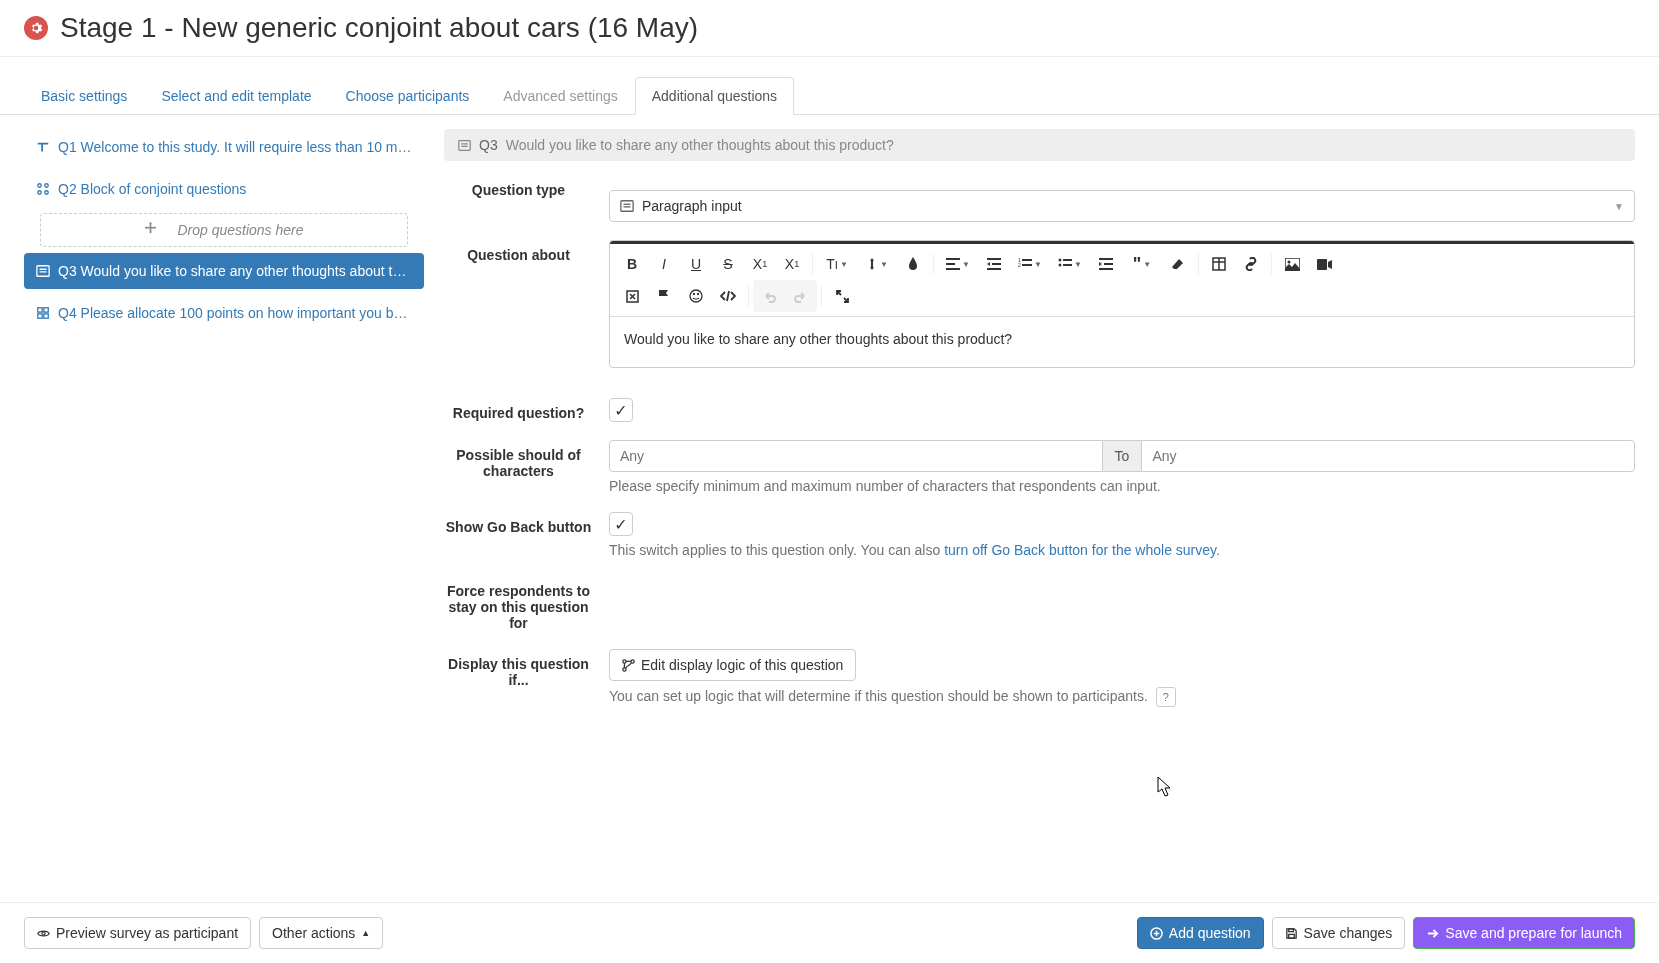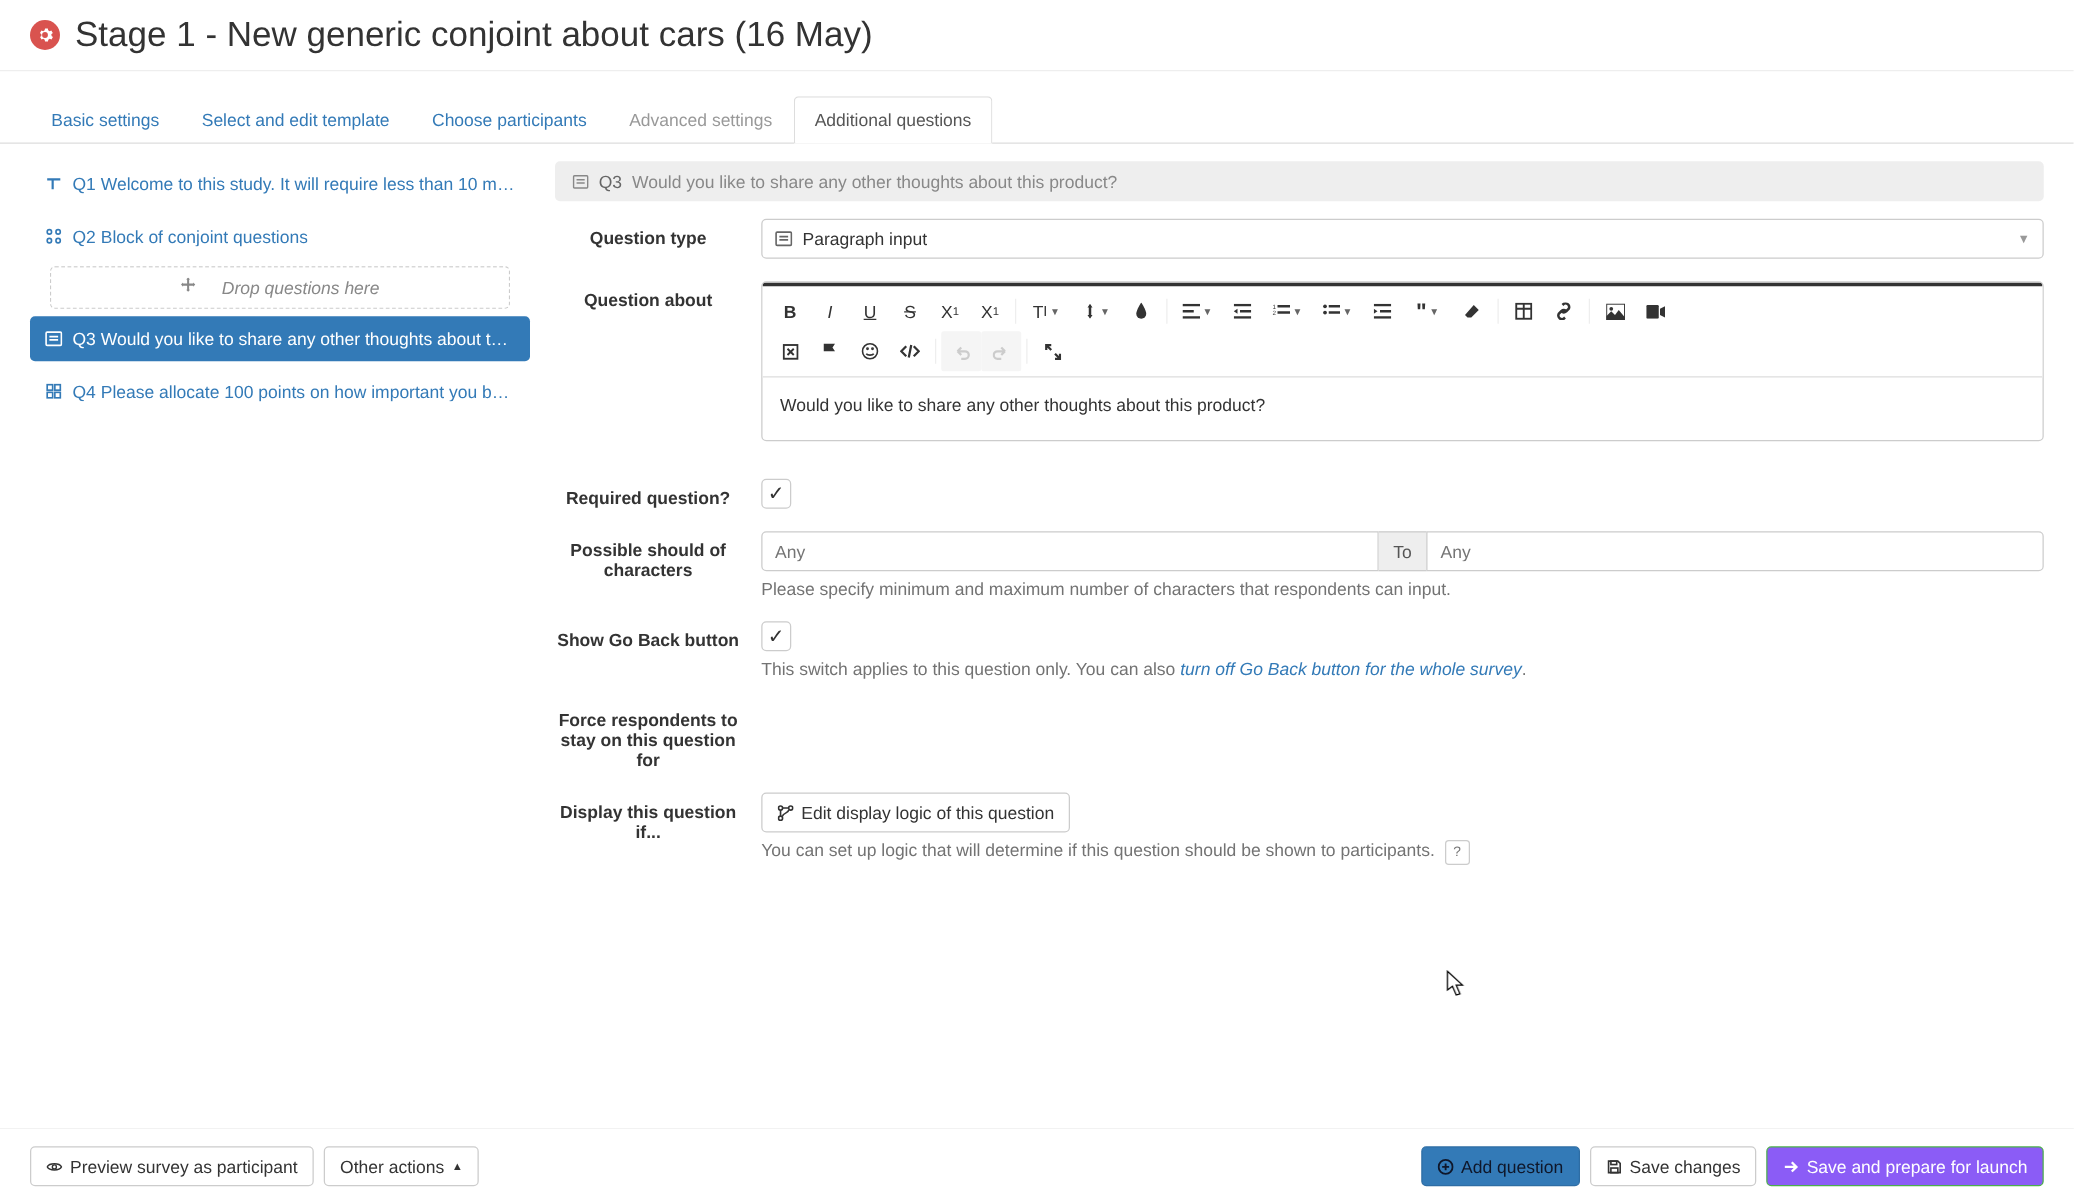--- a/index.html
+++ b/index.html
@@ -25,21 +25,21 @@
     
     .content { flex: 1; }
     .question-header { background: #eee; padding: 8px 14px; border-radius: 4px; margin-bottom: 14px; display: flex; align-items: center; gap: 8px; color: #666; }
     .question-header .qid { color: #666; }
     .question-header .qtext { color: #888; }
     
     .form-row { display: flex; margin-bottom: 18px; }
     .form-label { width: 165px; text-align: center; padding-right: 16px; font-weight: 600; color: #333; padding-top: 7px; }
     .form-control-wrap { flex: 1; }
     
-    .select-control { display: flex; align-items: center; border: 1px solid #ccc; border-radius: 4px; padding: 7px 10px; background: #fff; cursor: pointer; position: relative; }
+    .select-control { display: flex; align-items: center; border: 1px solid #ccc; border-radius: 4px; padding: 7px 10px; background: #fff; cursor: pointer; position: relative; margin-top: 15px; }
     .select-control .sicon { width: 14px; margin-right: 8px; color: #666; display:inline-flex; }
     .select-caret { position: absolute; right: 10px; color: #999; font-size: 10px; }
     
     .editor-box { border: 1px solid #ccc; border-radius: 4px; overflow: hidden; }
     .editor-toolbar { border-top: 3px solid #333; border-bottom: 1px solid #ddd; background: #fff; padding: 4px 6px; display: flex; flex-wrap: wrap; align-items: center; }
     .toolbar-btn { width: 32px; height: 32px; display: inline-flex; align-items: center; justify-content: center; cursor: pointer; color: #333; border-radius: 2px; font-size: 14px; }
     .toolbar-btn.disabled { color: #ccc; background:#f5f5f5; cursor: default; }
     .toolbar-sep { width: 1px; height: 20px; background: #eee; margin: 0 4px; }
     .toolbar-caret { font-size: 8px; margin-left: 2px; color: #666; }
     .editor-content { padding: 14px; min-height: 50px; }
@@ -47,24 +47,24 @@
     .checkbox-ctrl { width: 24px; height: 24px; border: 1px solid #ccc; border-radius: 4px; display: flex; align-items: center; justify-content: center; font-size: 16px; cursor: pointer; }
     
     .input-group { display: flex; }
     .input-group input { flex: 1; border: 1px solid #ccc; padding: 7px 10px; font-size: 14px; }
     .input-group input:first-child { border-radius: 4px 0 0 4px; }
     .input-group input:last-child { border-radius: 0 4px 4px 0; }
     .input-group-addon { background: #eee; border: 1px solid #ccc; border-left: 0; border-right: 0; padding: 7px 12px; color: #555; }
     .text-input-single { width: 100%; border: 1px solid #ccc; border-radius: 4px; padding: 7px 10px; font-size: 14px; }
     
     .help-text { color: #737373; font-size: 14px; margin-top: 6px; }
-    .help-text a { color: #337ab7; text-decoration: none; font-style: italic; }
+    .help-text a { color: #337ab7; text-decoration: none; }
     
     .btn { display: inline-flex; align-items: center; gap: 6px; padding: 7px 12px; border: 1px solid #ccc; border-radius: 4px; background: #fff; cursor: pointer; font-size: 14px; color: #333; }
-    .btn-primary { background: #337ab7; border-color: #2e6da4; color: #0f172a; text-align: center; }
+    .btn-primary { background: #337ab7; border-color: #2e6da4; color: #ffffff; text-align: center; }
     .btn-success { background: #8b5cf6; border-color: #4cae4c; color: #fff; }
     .help-icon-box { display:inline-flex; border:1px solid #ccc; border-radius:3px; width:20px; height:20px; align-items:center; justify-content:center; margin-left:4px; color:#777; font-size:11px;}
     
     .footer { position: fixed; bottom: 0; left: 0; right: 0; padding: 14px 24px; background: #fff; border-top: 1px solid #eee; display: flex; justify-content: space-between; align-items: center; }
     .footer-left { display: flex; gap: 8px; }
     .footer-right { display: flex; gap: 8px; }
     
     .sb-icon { display:inline-flex; width:13px; height:13px; }
     
     .q-label-text { overflow: hidden; text-overflow: ellipsis; white-space: nowrap; }

